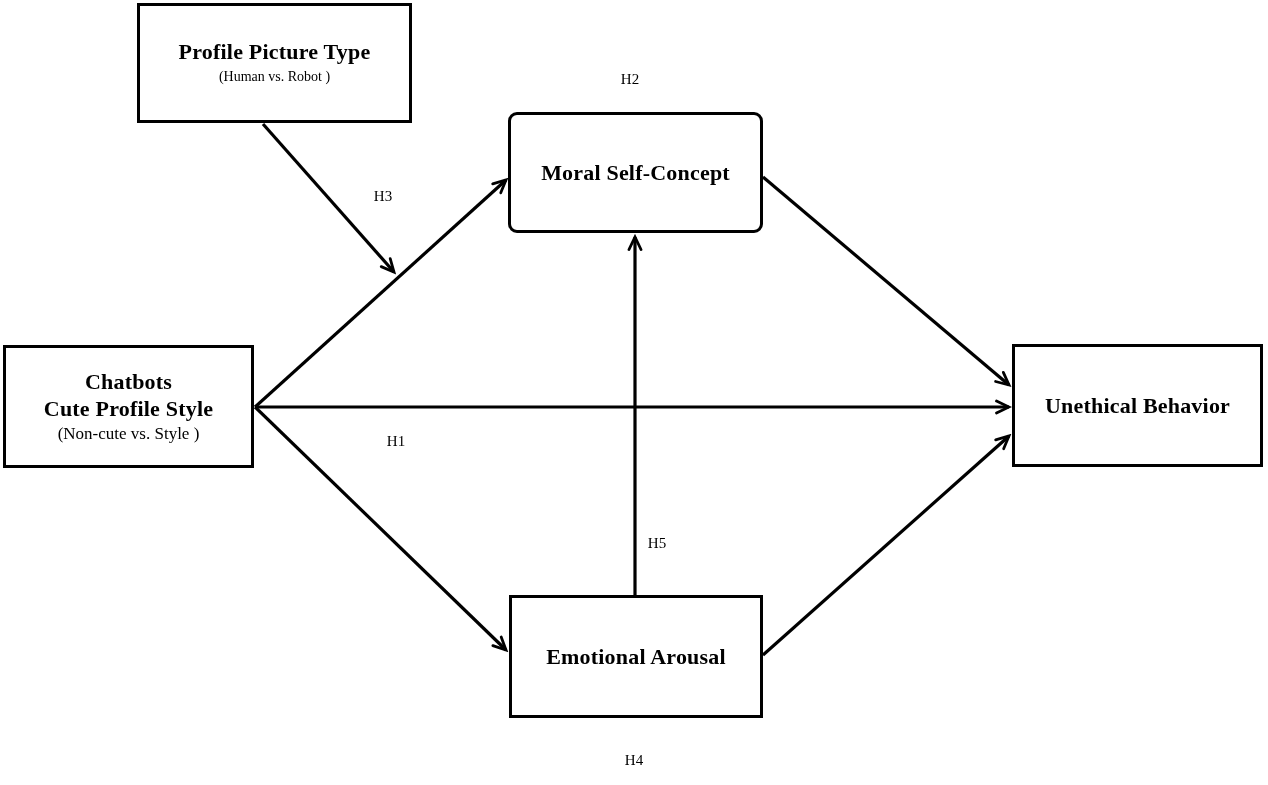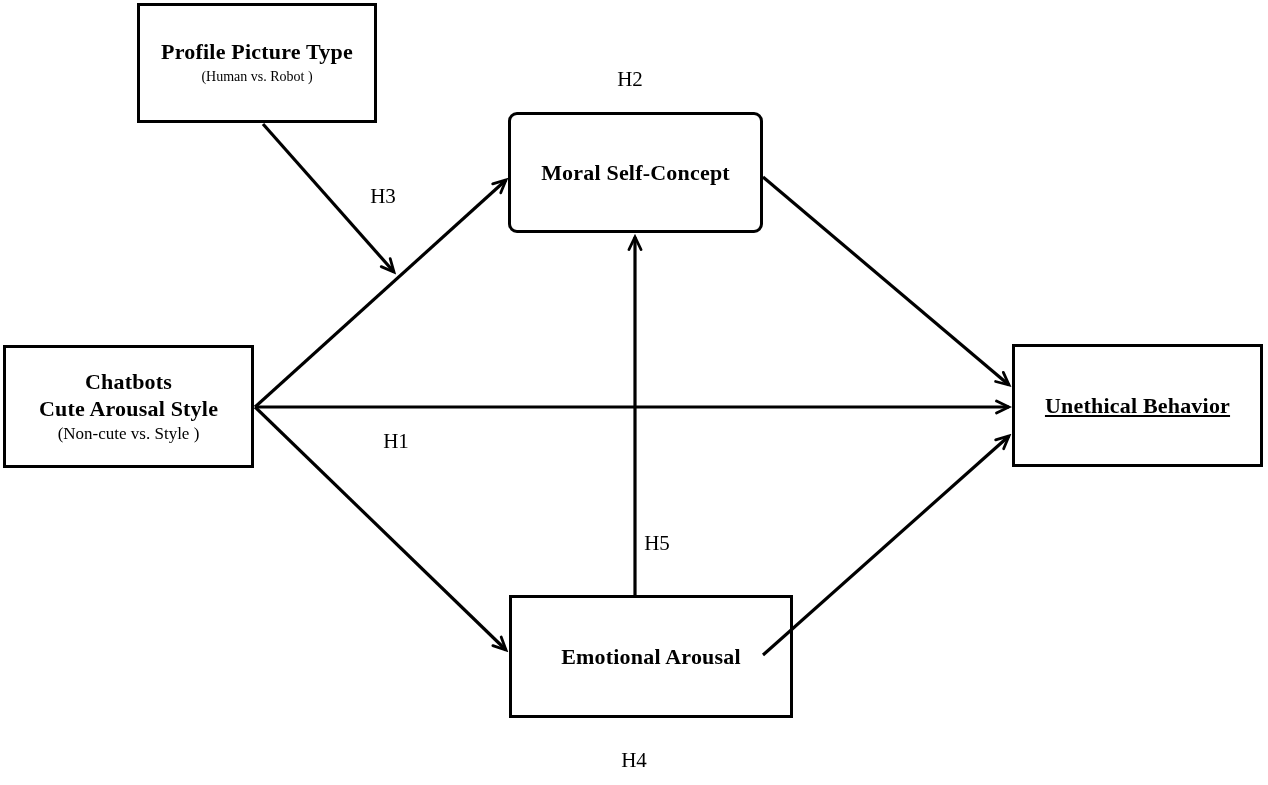--- a/index.html
+++ b/index.html
@@ -38,29 +38,29 @@
     font-weight: bold;
     font-size: 22px;
     line-height: 27px;
     letter-spacing: 0.2px;
   }
   .node .subtitle {
     font-size: 14px;
     line-height: 23px;
     font-weight: normal;
   }
-  #box-profile   { left: 137px; top: 3px;   width: 240px; height: 120px; text-align: right; }
+  #box-profile   { left: 137px; top: 3px;   width: 275px; height: 120px; text-align: right; }
   #box-chatbots  { left: 3px;   top: 345px; width: 251px; height: 123px; }
   #box-chatbots .subtitle { font-size: 17px; }
   #box-moral     { left: 508px; top: 112px; width: 255px; height: 121px; border-radius: 9px; }
-  #box-arousal   { left: 509px; top: 595px; width: 284px; height: 123px; }
-  #box-unethical { left: 1012px; top: 344px; width: 251px; height: 123px; text-decoration: underline; }
+  #box-arousal   { left: 509px; top: 595px; width: 254px; height: 123px; }
+  #box-unethical { left: 1012px; top: 344px; width: 251px; height: 123px; }
   .hyp-label {
     position: absolute;
-    font-size: 21px;
+    font-size: 15px;
     line-height: 21px;
     transform: translate(-50%, -50%);
     white-space: nowrap;
   }
   #label-h1 { left: 380px; top: 441px; margin-left: 16px; }
   #label-h2 { left: 630px; top: 79px;  }
   #label-h3 { left: 383px; top: 184px; margin-top: 12px; }
   #label-h4 { left: 634px; top: 760px; }
   #label-h5 { left: 657px; top: 503px; margin-top: 40px; }
 </style>
@@ -69,21 +69,21 @@
 
 <div id="canvas">
 
   <div class="node" id="box-profile">
     <div class="title">Profile Picture Type</div>
     <div class="subtitle">(Human vs. Robot )</div>
   </div>
 
   <div class="node" id="box-chatbots">
     <div class="title">Chatbots</div>
-    <div class="title">Cute Arousal Style</div>
+    <div class="title">Cute Profile Style</div>
     <div class="subtitle">(Non-cute vs. Style )</div>
   </div>
 
   <div class="node" id="box-moral">
     <div class="title">Moral Self-Concept</div>
   </div>
 
   <div class="node" id="box-arousal">
     <div class="title">Emotional Arousal</div>
   </div>

